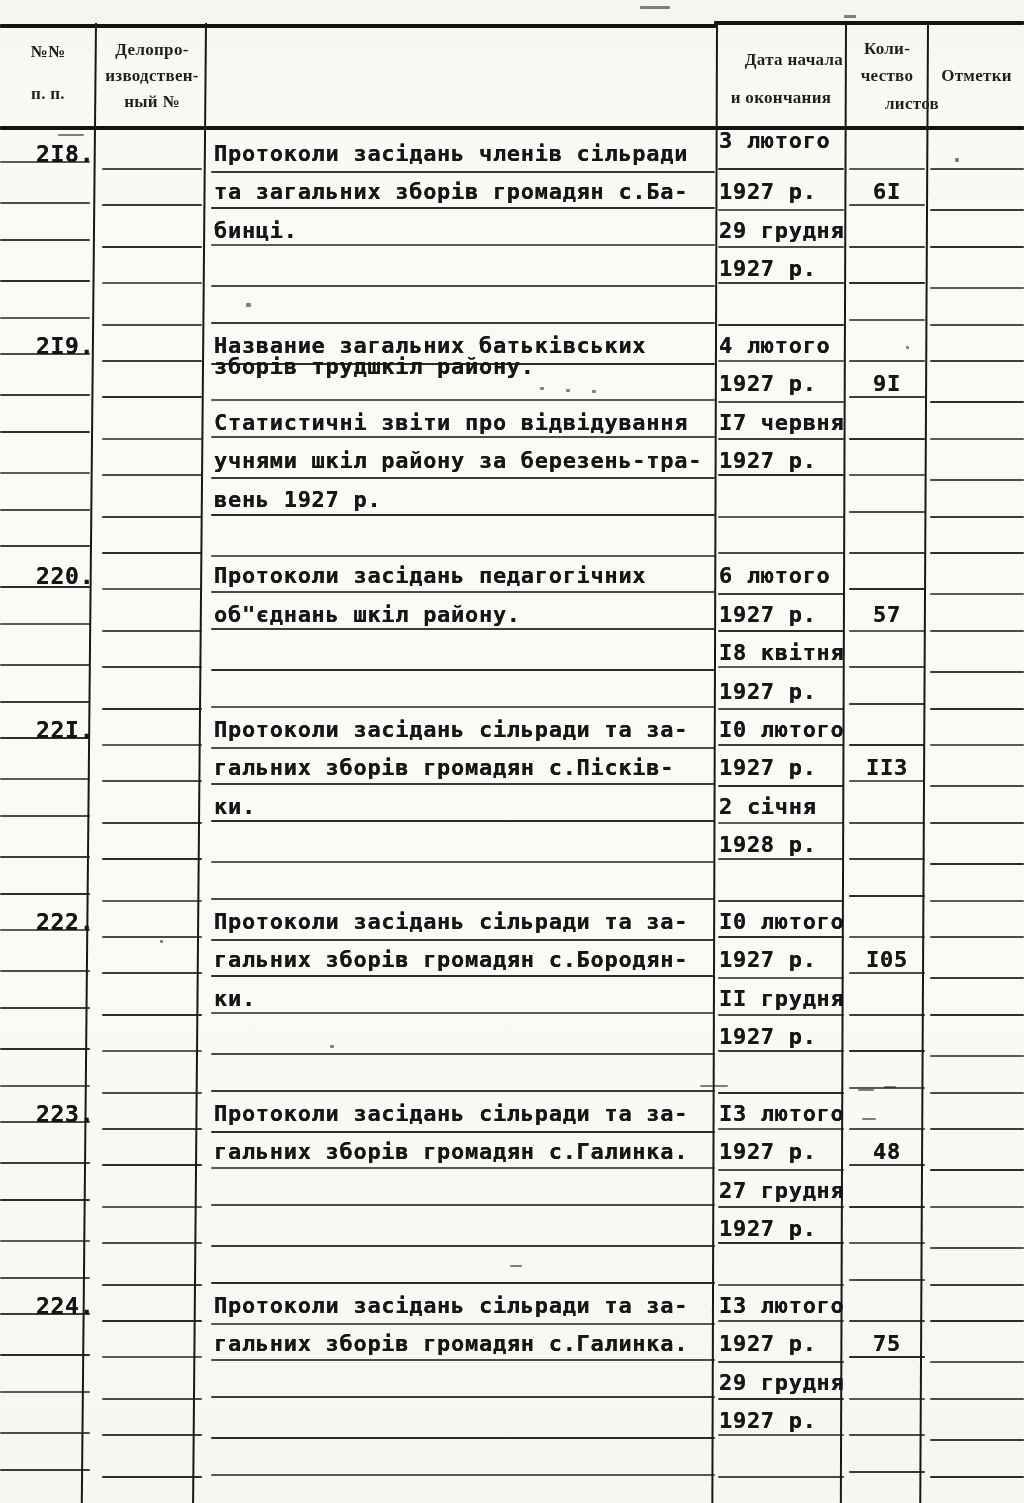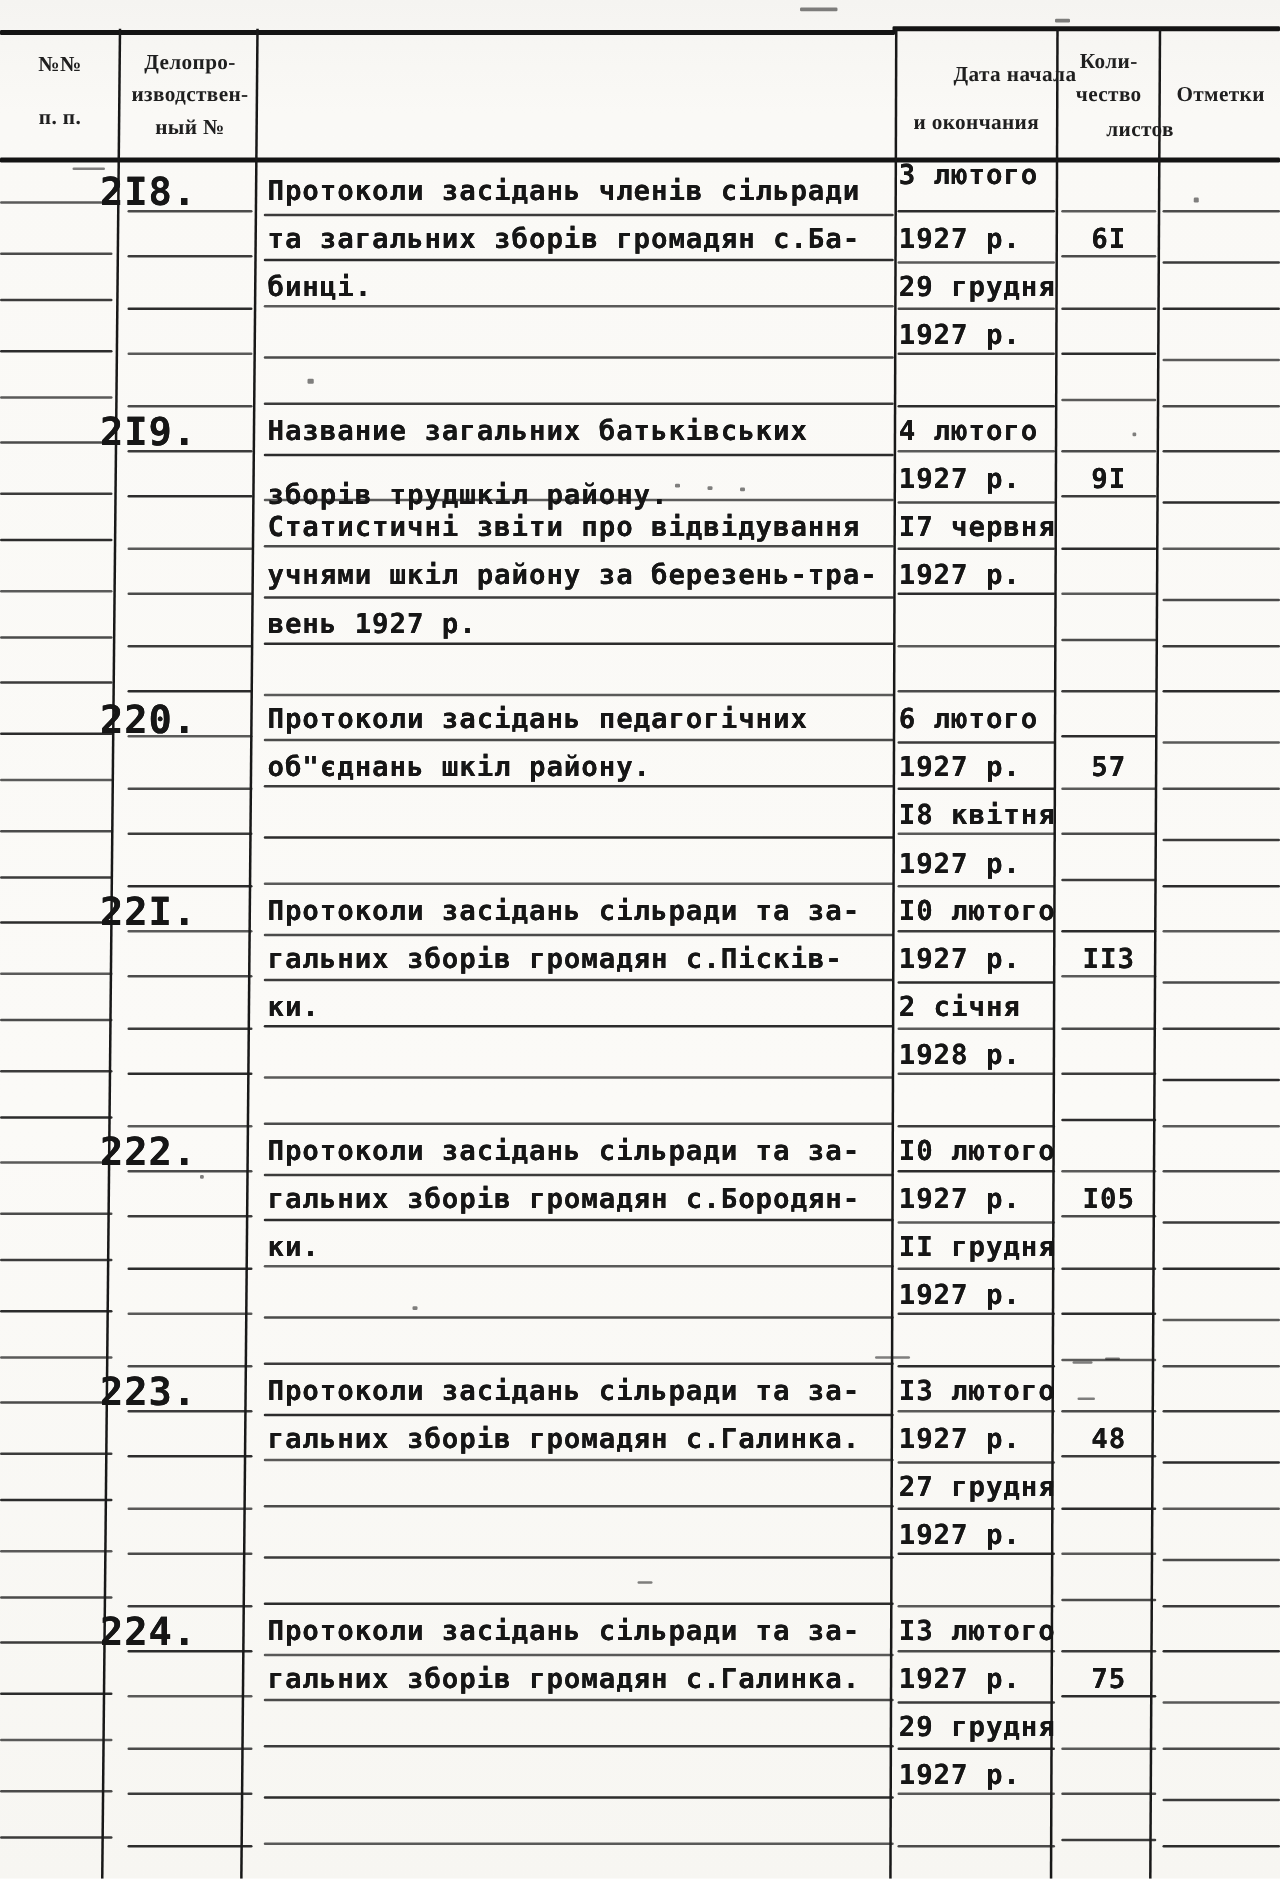--- a/index.html
+++ b/index.html
@@ -16,21 +16,21 @@
     position:absolute;font-family:"Liberation Serif","DejaVu Serif",serif;
     font-size:17px;font-weight:700;color:#1f1f1f;text-align:center;
     letter-spacing:.3px;white-space:nowrap;
   }
   .tw{
     position:absolute;font-family:"DejaVu Sans Mono",monospace;
     font-size:22px;font-weight:700;color:#161616;letter-spacing:.7px;
     white-space:nowrap;line-height:30px;height:30px;
     text-shadow:0 0 .5px rgba(10,10,10,.9);
   }
-  .tw.num{font-size:31px;margin-left:44px;}
+  .tw.num{font-size:23px;}
   .tw.qty{text-align:center;}
   .speck{position:absolute;background:rgba(25,25,25,.55);border-radius:1px;}
 </style>
 </head>
 <body>
 
 <div id="sheet">
 
   <div class="hbar" style="left:0;top:24px;width:716px;"></div>
   <div class="hbar" style="left:714px;top:21px;width:310px;"></div>
@@ -43,21 +43,21 @@
   <div class="vline" style="left:927px;top:23px;height:1480px;transform:rotate(0.30deg);"></div>
 
   <div class="hd" style="left:0;width:96px;top:42px;">№№</div>
   <div class="hd" style="left:0;width:96px;top:84px;">п. п.</div>
 
   <div class="hd" style="left:98px;width:108px;top:40px;">Делопро-</div>
   <div class="hd" style="left:98px;width:108px;top:66px;">изводствен-</div>
   <div class="hd" style="left:98px;width:108px;top:92px;">ный №</div>
 
 
-  <div class="hd" style="left:735px;width:154px;top:50px;">Дата начала</div>
+  <div class="hd" style="left:717px;width:154px;top:50px;">Дата начала</div>
   <div class="hd" style="left:717px;width:128px;top:88px;">и  окончания</div>
 
   <div class="hd" style="left:847px;width:80px;top:39px;">Коли-</div>
   <div class="hd" style="left:847px;width:80px;top:66px;">чество</div>
   <div class="hd" style="left:870px;width:84px;top:94px;">листов</div>
 
   <div class="hd" style="left:929px;width:95px;top:66px;text-align:center;">Отметки</div>
 
   <div id="ruling">
       <div class="rule" style="left: 0px; width: 90px; top: 161px; opacity: 0.72;"></div>
@@ -276,21 +276,21 @@
       <div class="tw" style="left: 214px; top: 139px;">Протоколи засідань членів сільради</div>
       <div class="tw" style="left: 214px; top: 177.4px;">та загальних зборів громадян с.Ба-</div>
       <div class="tw" style="left: 214px; top: 215.8px;">бинці.</div>
       <div class="tw" style="left: 719px; top: 126px;">3 лютого</div>
       <div class="tw" style="left: 719px; top: 177.4px;">1927 р.</div>
       <div class="tw" style="left: 719px; top: 215.8px;">29 грудня</div>
       <div class="tw" style="left: 719px; top: 254.2px;">1927 р.</div>
       <div class="tw qty" style="left: 847px; top: 177.4px; width: 80px;">6I</div>
       <div class="tw num" style="left: 36px; top: 331px;">2I9.</div>
       <div class="tw" style="left: 214px; top: 331px;">Название загальних батьківських</div>
-      <div class="tw" style="left: 214px; top: 382px;">зборів трудшкіл району.</div>
+      <div class="tw" style="left: 214px; top: 352px;">зборів трудшкіл району.</div>
       <div class="tw" style="left: 214px; top: 407.8px;">Статистичні звіти про відвідування</div>
       <div class="tw" style="left: 214px; top: 446.2px;">учнями шкіл району за березень-тра-</div>
       <div class="tw" style="left: 214px; top: 484.6px;">вень 1927 р.</div>
       <div class="tw" style="left: 719px; top: 331px;">4 лютого</div>
       <div class="tw" style="left: 719px; top: 369.4px;">1927 р.</div>
       <div class="tw" style="left: 719px; top: 407.8px;">I7 червня</div>
       <div class="tw" style="left: 719px; top: 446.2px;">1927 р.</div>
       <div class="tw qty" style="left: 847px; top: 369.4px; width: 80px;">9I</div>
       <div class="tw num" style="left: 36px; top: 561.4px;">220.</div>
       <div class="tw" style="left: 214px; top: 561.4px;">Протоколи засідань педагогічних</div>

